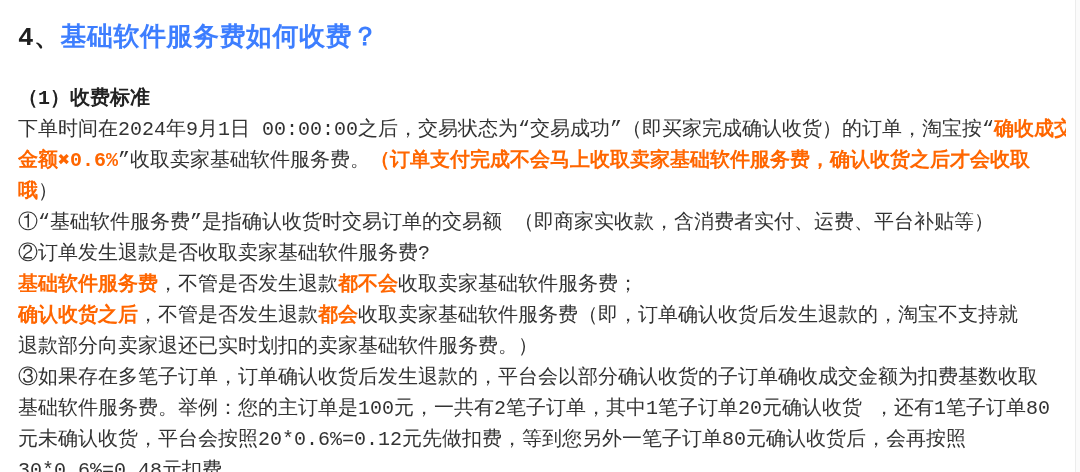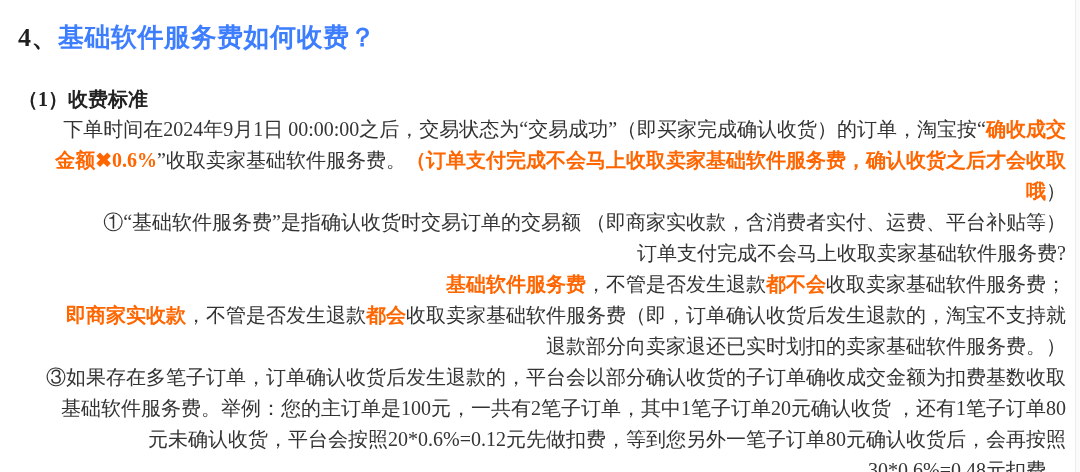--- a/index.html
+++ b/index.html
@@ -2,21 +2,21 @@
 <html><head>
 <meta charset="utf-8">
 <style>
   html,body{margin:0;padding:0;background:#ffffff;}
   .page{
     position:relative;
     width:1080px;
     height:472px;
     background:#ffffff;
     overflow:hidden;
-    font-family:Liberation Serif, serif;
+    font-family:Liberation Mono, monospace;
   }
   .content{
     position:absolute;
     left:18px;
     top:22px;
     width:1048px;
   }
   .q-title{
     margin:0;
     font-size:26px;
@@ -33,21 +33,21 @@
     font-weight:700;
     line-height:30px;
     color:#222222;
     white-space:nowrap;
   }
   .body-lines{
     font-size:20px;
     line-height:31px;
     color:#333333;
   }
-  .line{white-space:pre;overflow:hidden;text-align:right;}
+  .line{white-space:pre;overflow:hidden;}
   .hl{color:#ff6600;font-weight:700;}
   .page-edge{
     position:absolute;
     top:0;
     right:0;
     width:4px;
     height:100%;
     background:#fbfbfb;
     border-left:1px solid #ececec;
   }
@@ -59,23 +59,23 @@
   <div class="content">
     <h1 class="q-title">
       <span class="t-num">4、</span><span class="t-blue">基础软件服务费如何收费？</span>
     </h1>
     <h2 class="sec-heading">（1）收费标准</h2>
     <div class="body-lines">
         <div class="line"><span>下单时间在2024年9月1日 00:00:00之后，交易状态为“交易成功”（即买家完成确认收货）的订单，淘宝按“</span><span class="hl">确收成交</span></div>
         <div class="line"><span class="hl">金额✖0.6%</span><span>”收取卖家基础软件服务费。</span><span class="hl">（订单支付完成不会马上收取卖家基础软件服务费，确认收货之后才会收取</span></div>
         <div class="line"><span class="hl">哦</span><span>）</span></div>
         <div class="line"><span>①“基础软件服务费”是指确认收货时交易订单的交易额 （即商家实收款，含消费者实付、运费、平台补贴等）</span></div>
-        <div class="line"><span>订单支付完成不会马上收取卖家基础软件服务费?</span></div>
+        <div class="line"><span>②订单发生退款是否收取卖家基础软件服务费?</span></div>
         <div class="line"><span class="hl">基础软件服务费</span><span>，不管是否发生退款</span><span class="hl">都不会</span><span>收取卖家基础软件服务费；</span></div>
-        <div class="line"><span class="hl">即商家实收款</span><span>，不管是否发生退款</span><span class="hl">都会</span><span>收取卖家基础软件服务费（即，订单确认收货后发生退款的，淘宝不支持就</span></div>
+        <div class="line"><span class="hl">确认收货之后</span><span>，不管是否发生退款</span><span class="hl">都会</span><span>收取卖家基础软件服务费（即，订单确认收货后发生退款的，淘宝不支持就</span></div>
         <div class="line"><span>退款部分向卖家退还已实时划扣的卖家基础软件服务费。）</span></div>
         <div class="line"><span>③如果存在多笔子订单，订单确认收货后发生退款的，平台会以部分确认收货的子订单确收成交金额为扣费基数收取</span></div>
         <div class="line"><span>基础软件服务费。举例：您的主订单是100元，一共有2笔子订单，其中1笔子订单20元确认收货 ，还有1笔子订单80</span></div>
         <div class="line"><span>元未确认收货，平台会按照20*0.6%=0.12元先做扣费，等到您另外一笔子订单80元确认收货后，会再按照</span></div>
         <div class="line"><span>30*0.6%=0.48元扣费。</span></div>
       </div>
   </div>
   <div class="page-edge"></div>
 </div>
 

